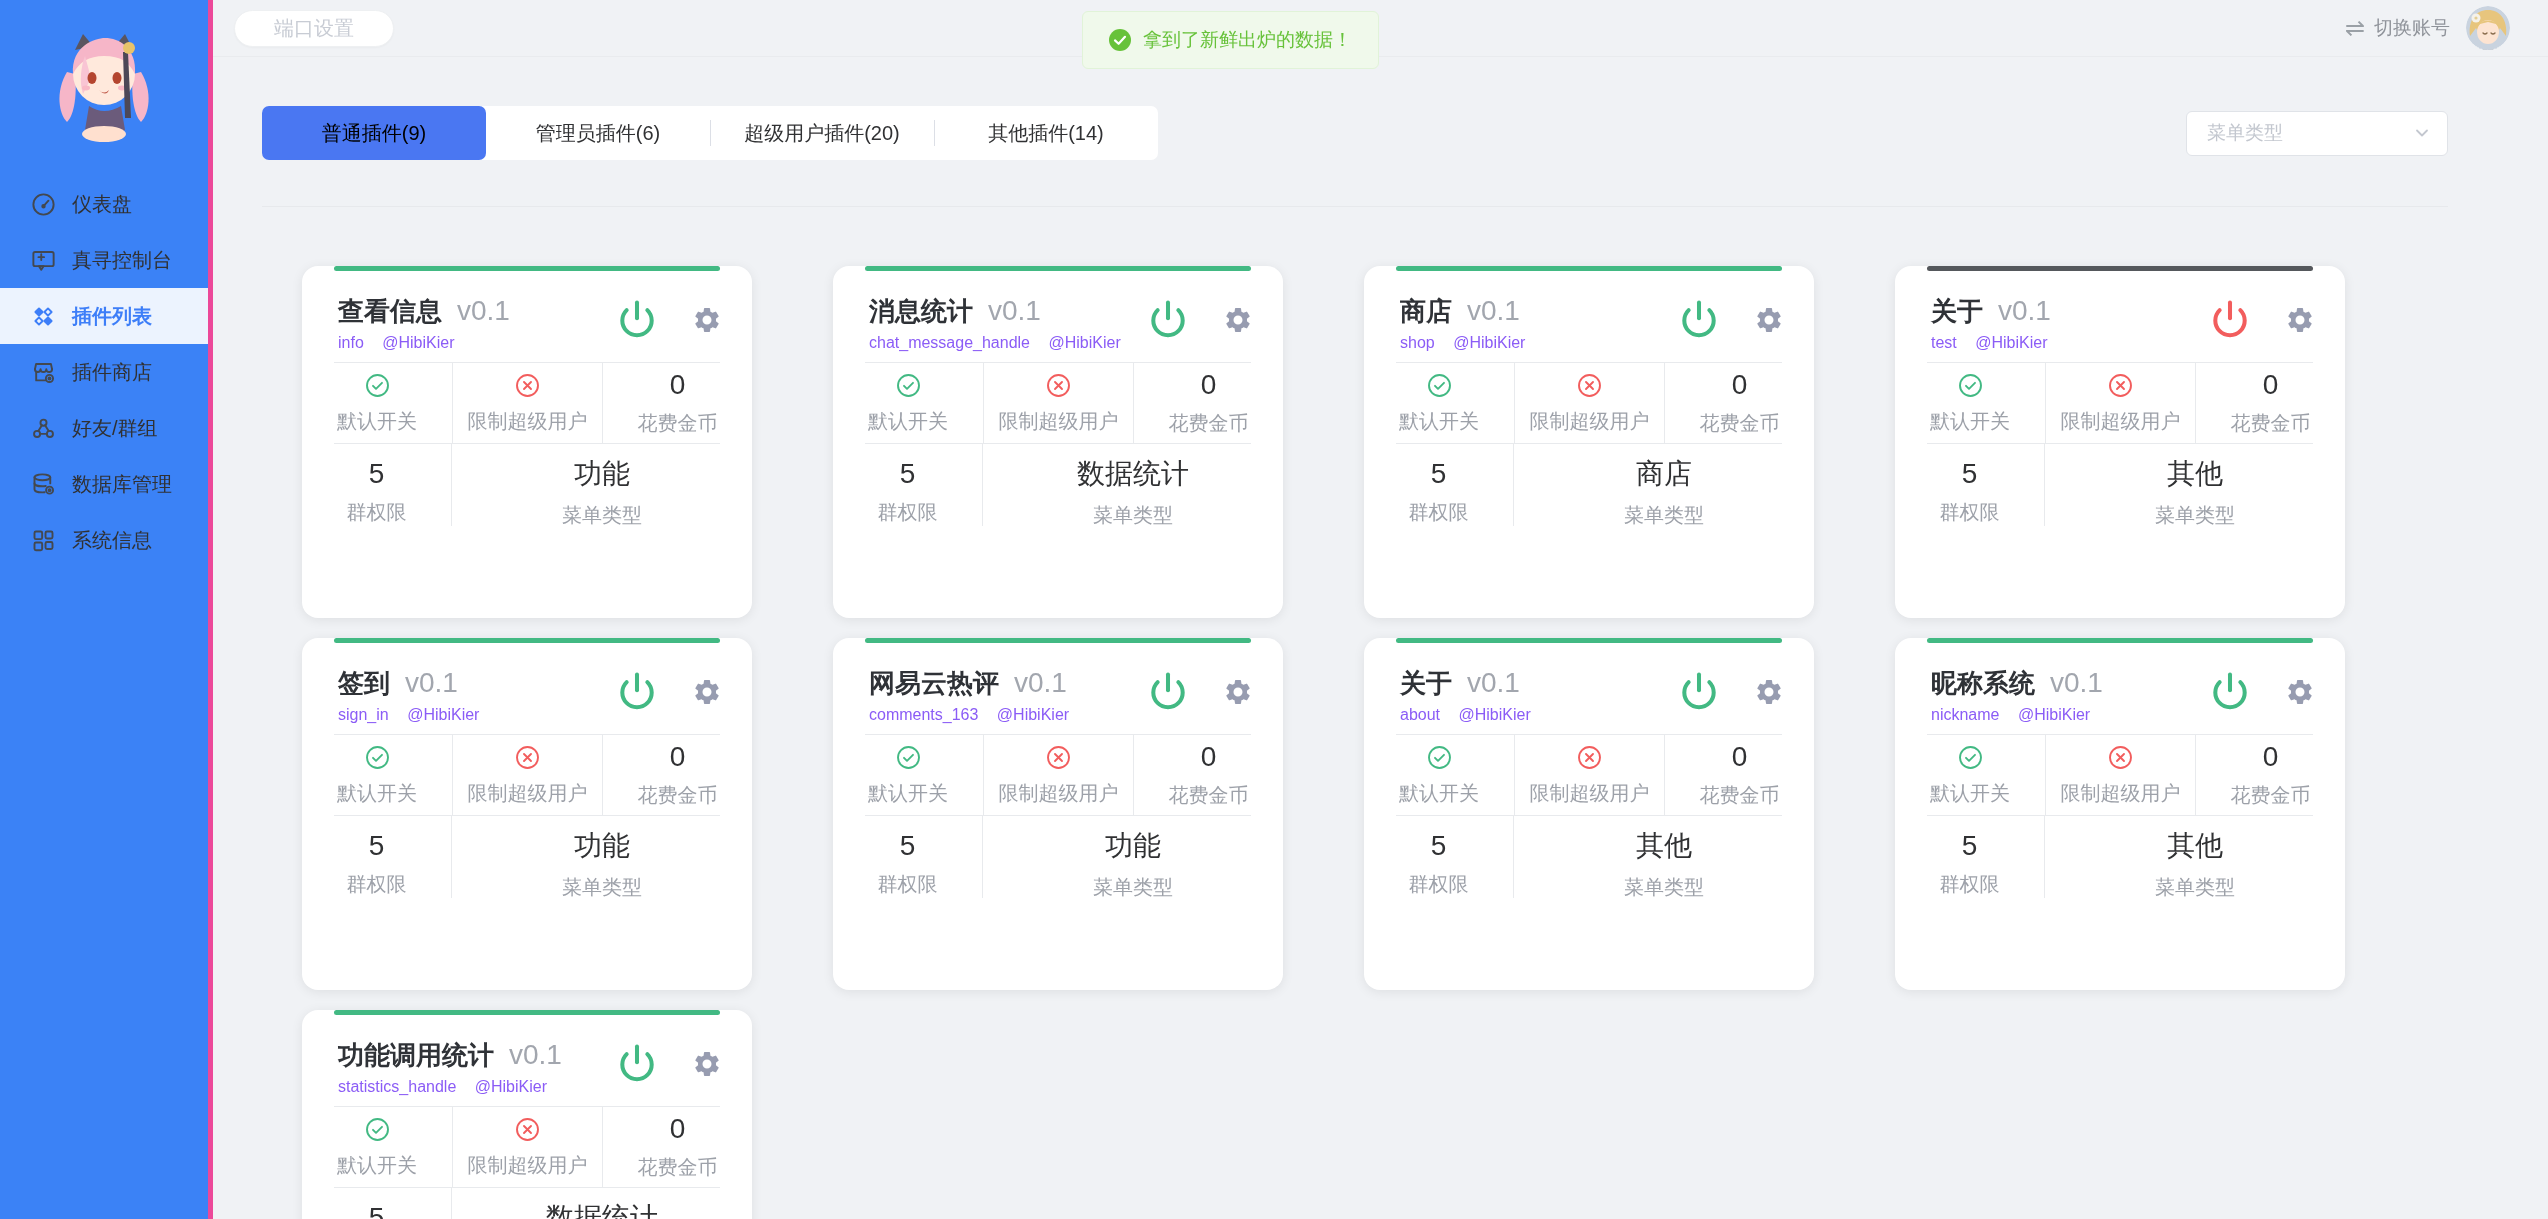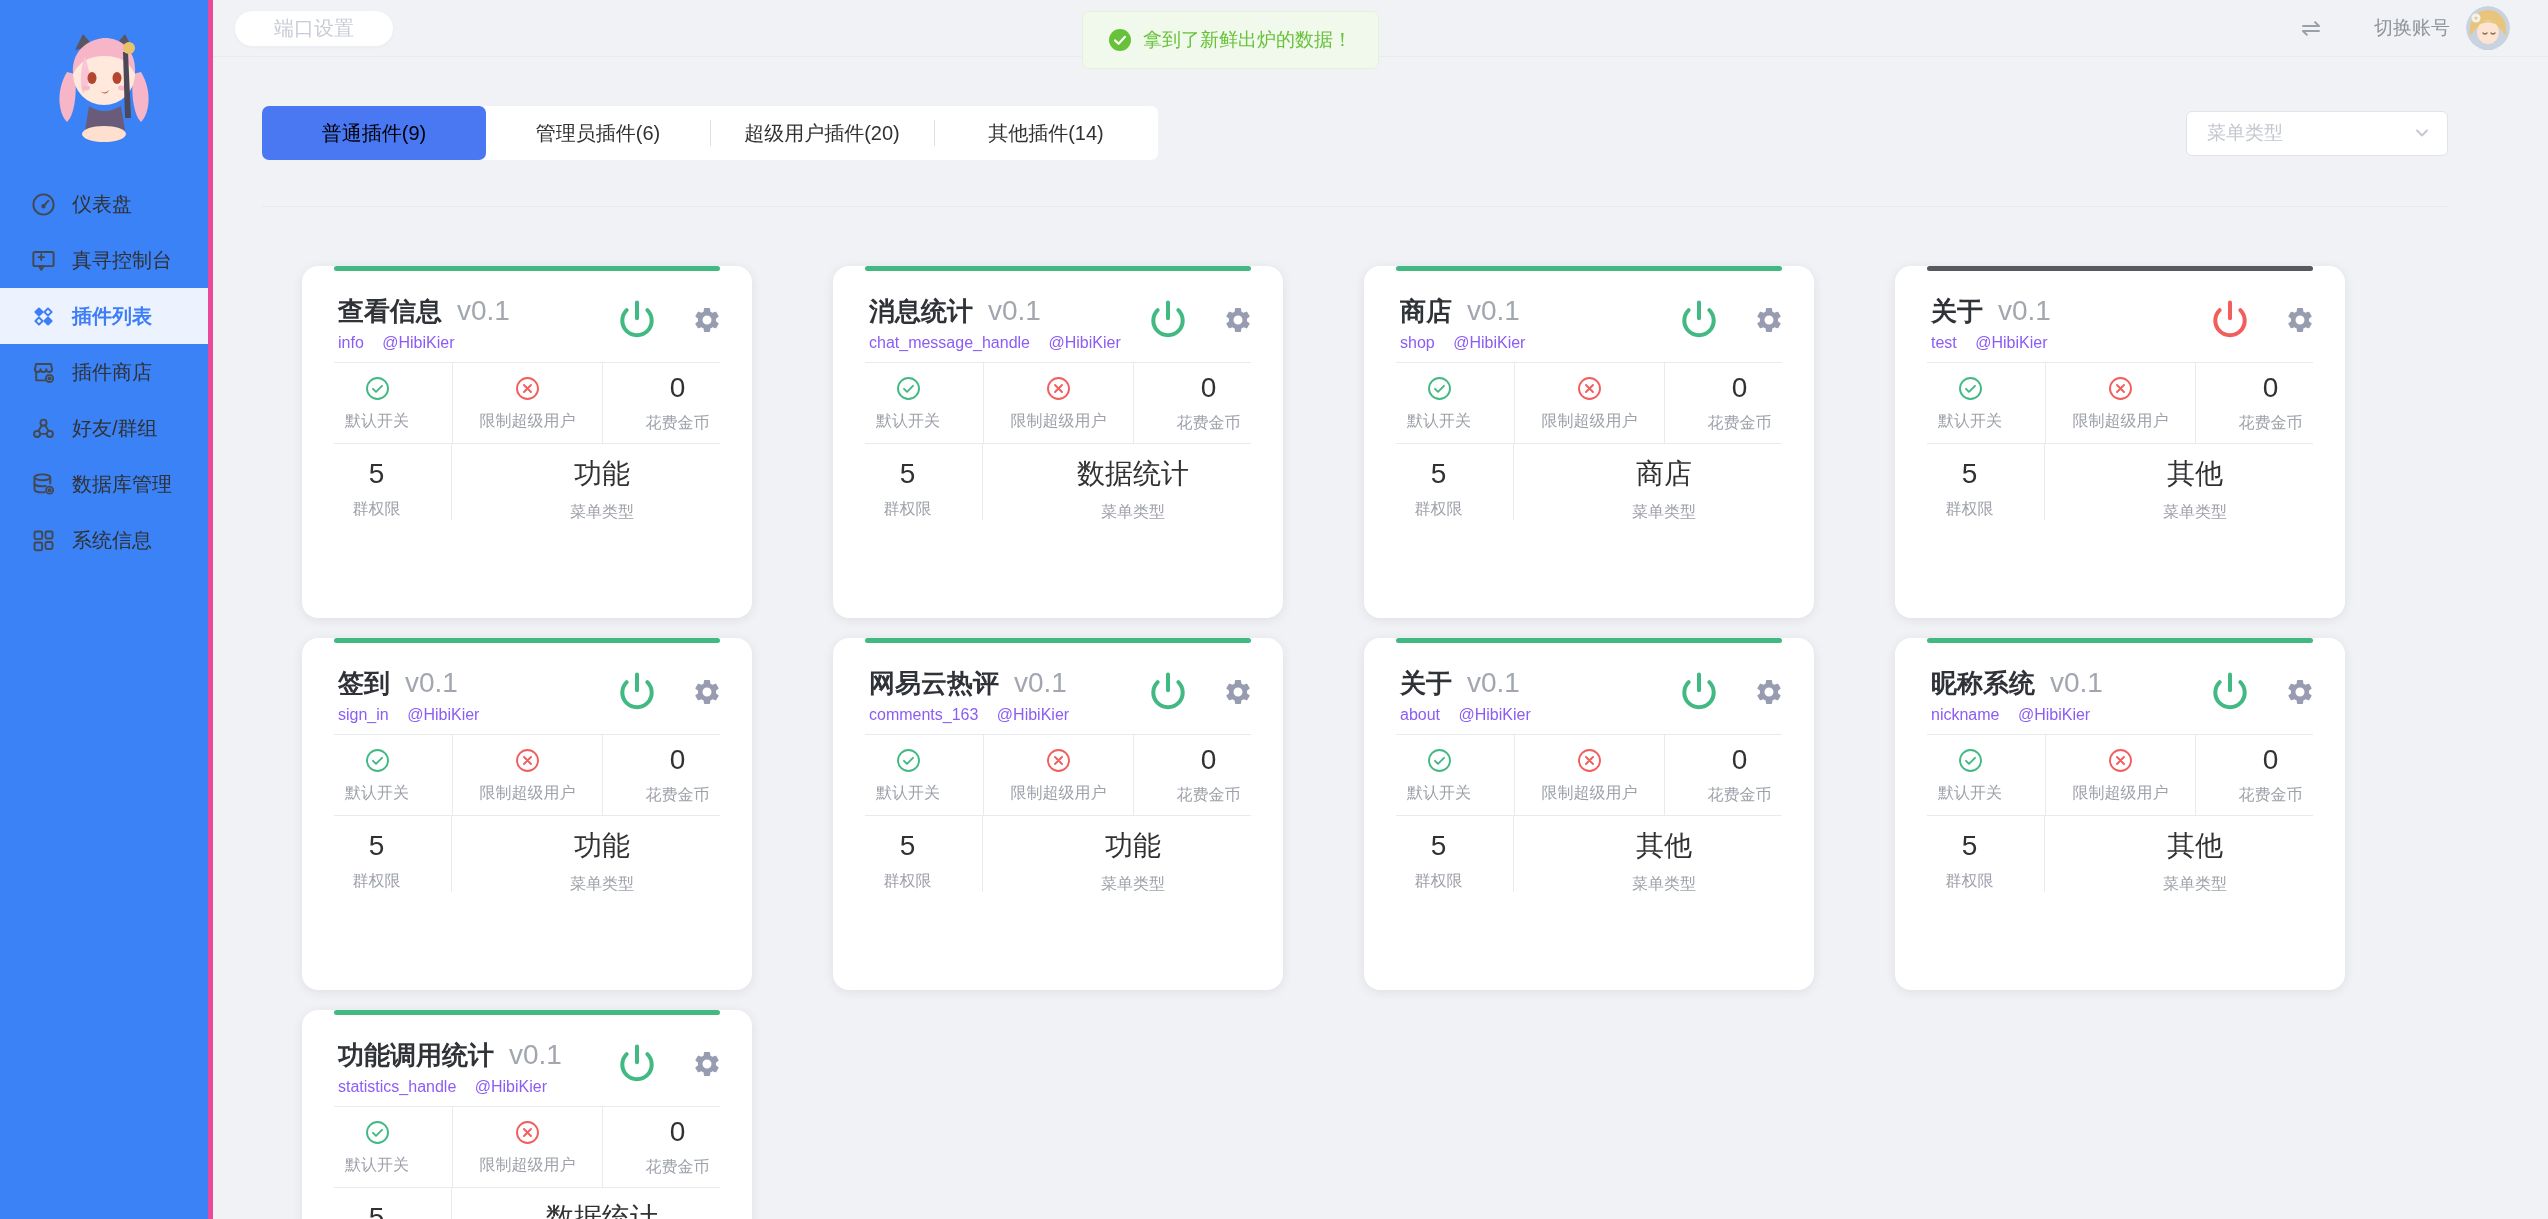--- a/index.html
+++ b/index.html
@@ -28,21 +28,21 @@
   .port-pill { margin-left:21px; width:160px; height:37px; border-radius:19px; background:#fff;
     border:1px solid #eef0f2; color:#c8ccd4; font-size:20px; cursor:pointer;
     font-family:inherit; box-shadow:0 1px 2px rgba(0,0,0,.03); }
   .toast { position:absolute; left:869px; top:11px; height:58px; display:flex; align-items:center;
     background:var(--toast-bg,#f0f9eb); border:1px solid var(--toast-border,#e1f3d8);
     border-radius:6px; padding:0 26px; }
   .toast-check { width:22px; height:22px; margin-right:12px; display:inline-flex; }
   .toast-text { color:var(--toast-green,#67c23a); font-size:19px; }
   .account { margin-left:auto; display:flex; align-items:center; margin-right:38px; cursor:pointer; }
   .swap-glyph { font-size:24px; color:#9aa0a6; margin-right:9px; line-height:1; }
-  .account-label { font-size:19px; color:#8f939a; margin-right:16px;margin-left:44px; }
+  .account-label { font-size:19px; color:#8f939a; margin-right:16px; }
   .user-avatar { width:44px; height:44px; border-radius:50%; overflow:hidden; display:inline-flex; }
 
   
   .content { flex:1; padding:49px 100px 0 49px; }
   .toolbar-row { display:flex; align-items:center; }
   .tabs { display:flex; background:#fff; border-radius:7px; height:54px; width:896px; }
   .tab { width:224px; height:54px; display:flex; align-items:center; justify-content:center;
     font-size:20px; color:#303133; cursor:pointer; position:relative; }
   .tab.active { background:var(--tab-active,#4a77f2); color:#000000; border-radius:7px; }
   .tab:not(.active)+.tab:not(.active)::before { content:""; position:absolute; left:0; top:14px;
@@ -79,21 +79,21 @@
   .stats2 { display:grid; grid-template-columns:1fr 2fr; height:93px; }
   .stat { display:flex; flex-direction:column; align-items:center; justify-content:center; }
   .stats3 .stat + .stat { border-left:1px solid #e8eaed; }
   .stats2 .statA { border-right:1px solid #e8eaed; margin-bottom:20px; padding-top:14px; }
   .stats2 .statB { padding-bottom:6px; }
   .s-icon { width:27px; height:27px; display:inline-flex; }
   .s-icon svg { width:27px; height:27px; fill:none; stroke-width:1.9; stroke-linecap:round; stroke-linejoin:round; }
   .s-icon.ok svg { stroke:var(--green,#42b983); }
   .s-icon.no svg { stroke:var(--red,#f25d5d); }
   .s-value { font-size:28px; color:#303133; }
-  .s-label { font-size:16px; color:#9da1a9; margin-top:9px; }
+  .s-label { font-size:20px; color:#9da1a9; margin-top:9px; }
   .bottom-strip { height:21px; background:#fff; }
 </style>
 </head>
 <body>
 
 <div class="app">
   <aside class="sidebar">
     <div class="logo-wrap">
       <svg width="118" height="128" viewBox="0 0 118 128">
         <path d="M30 28 L38 12 L48 24 Z" fill="#5a5560"></path>

